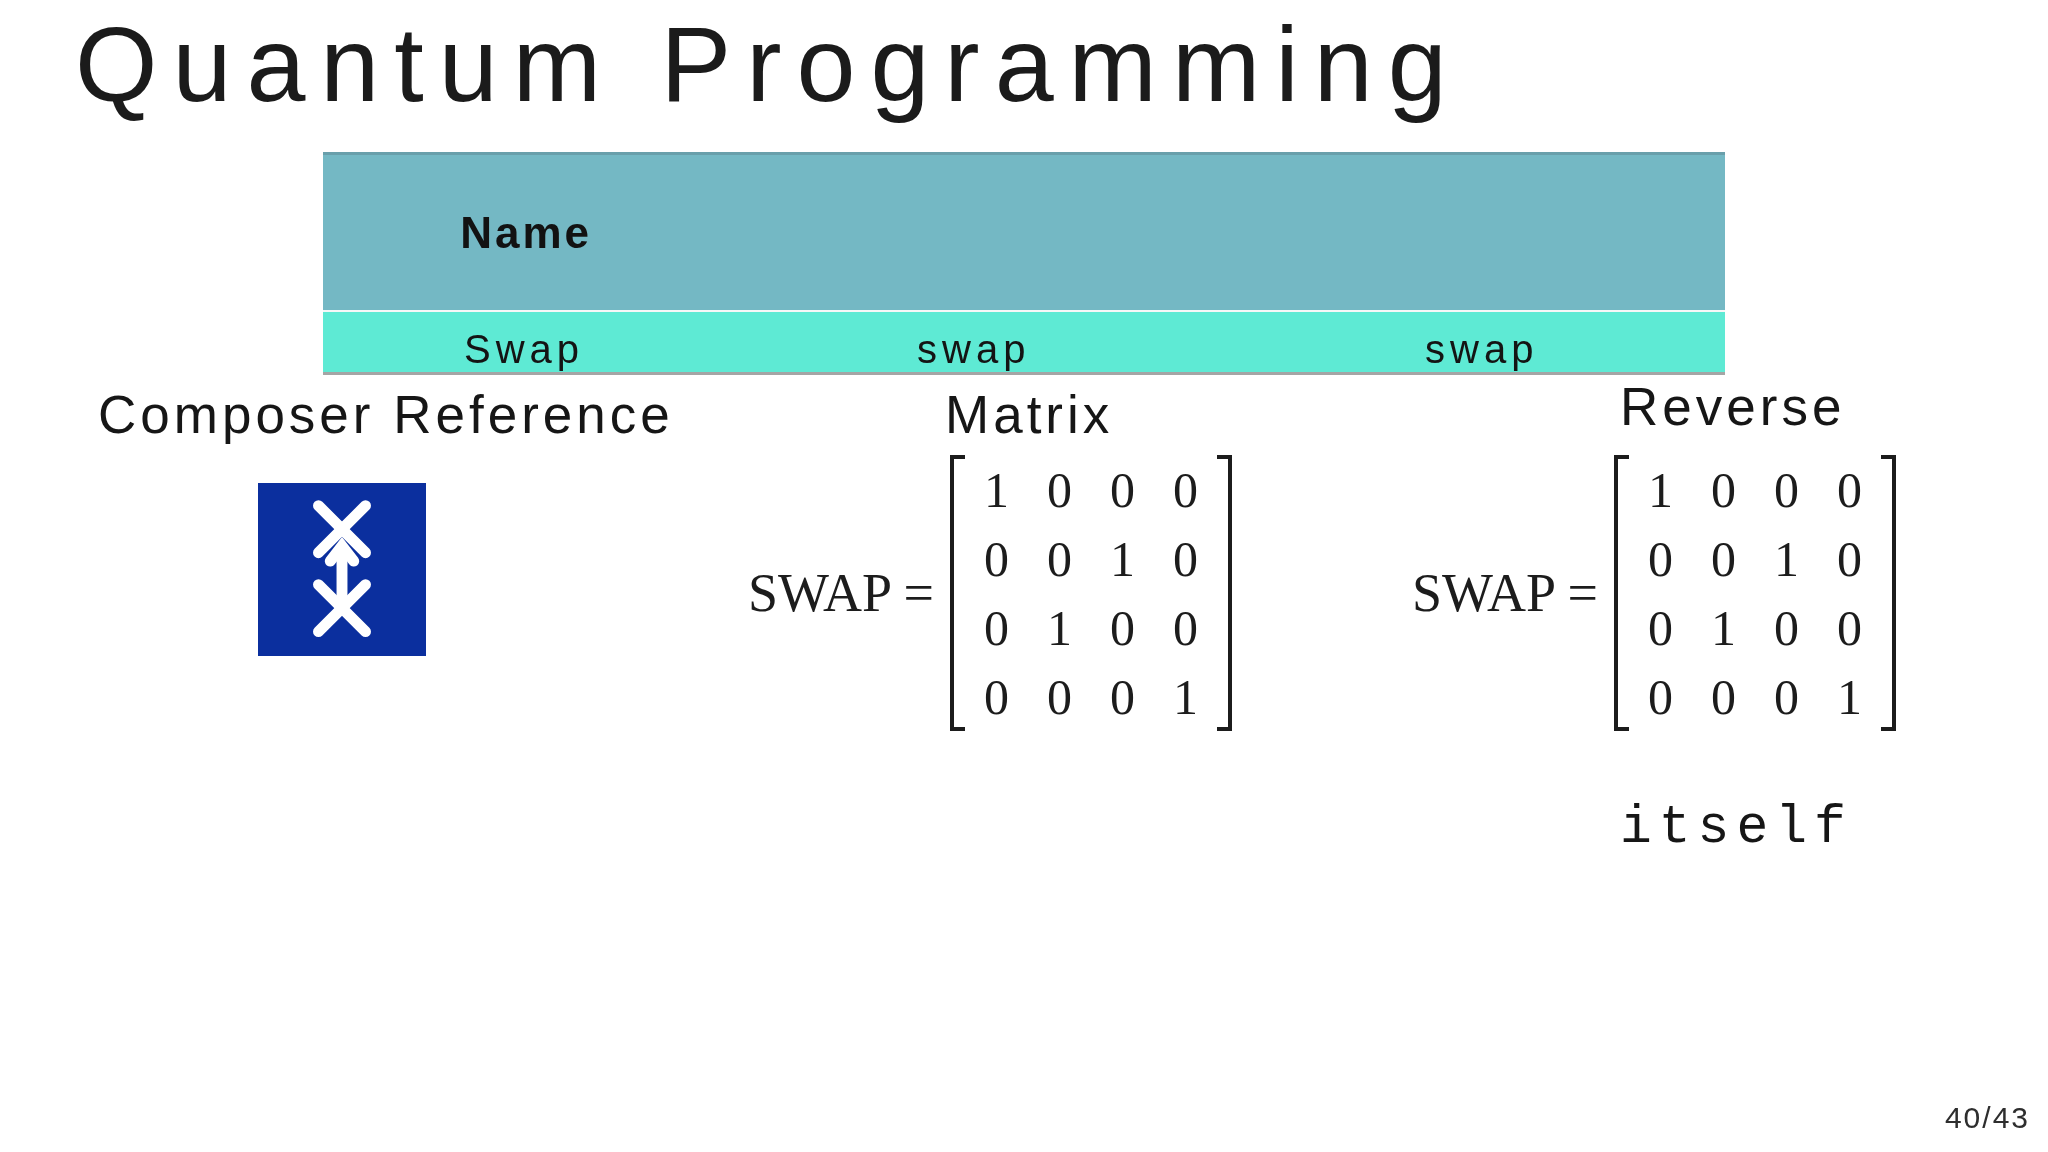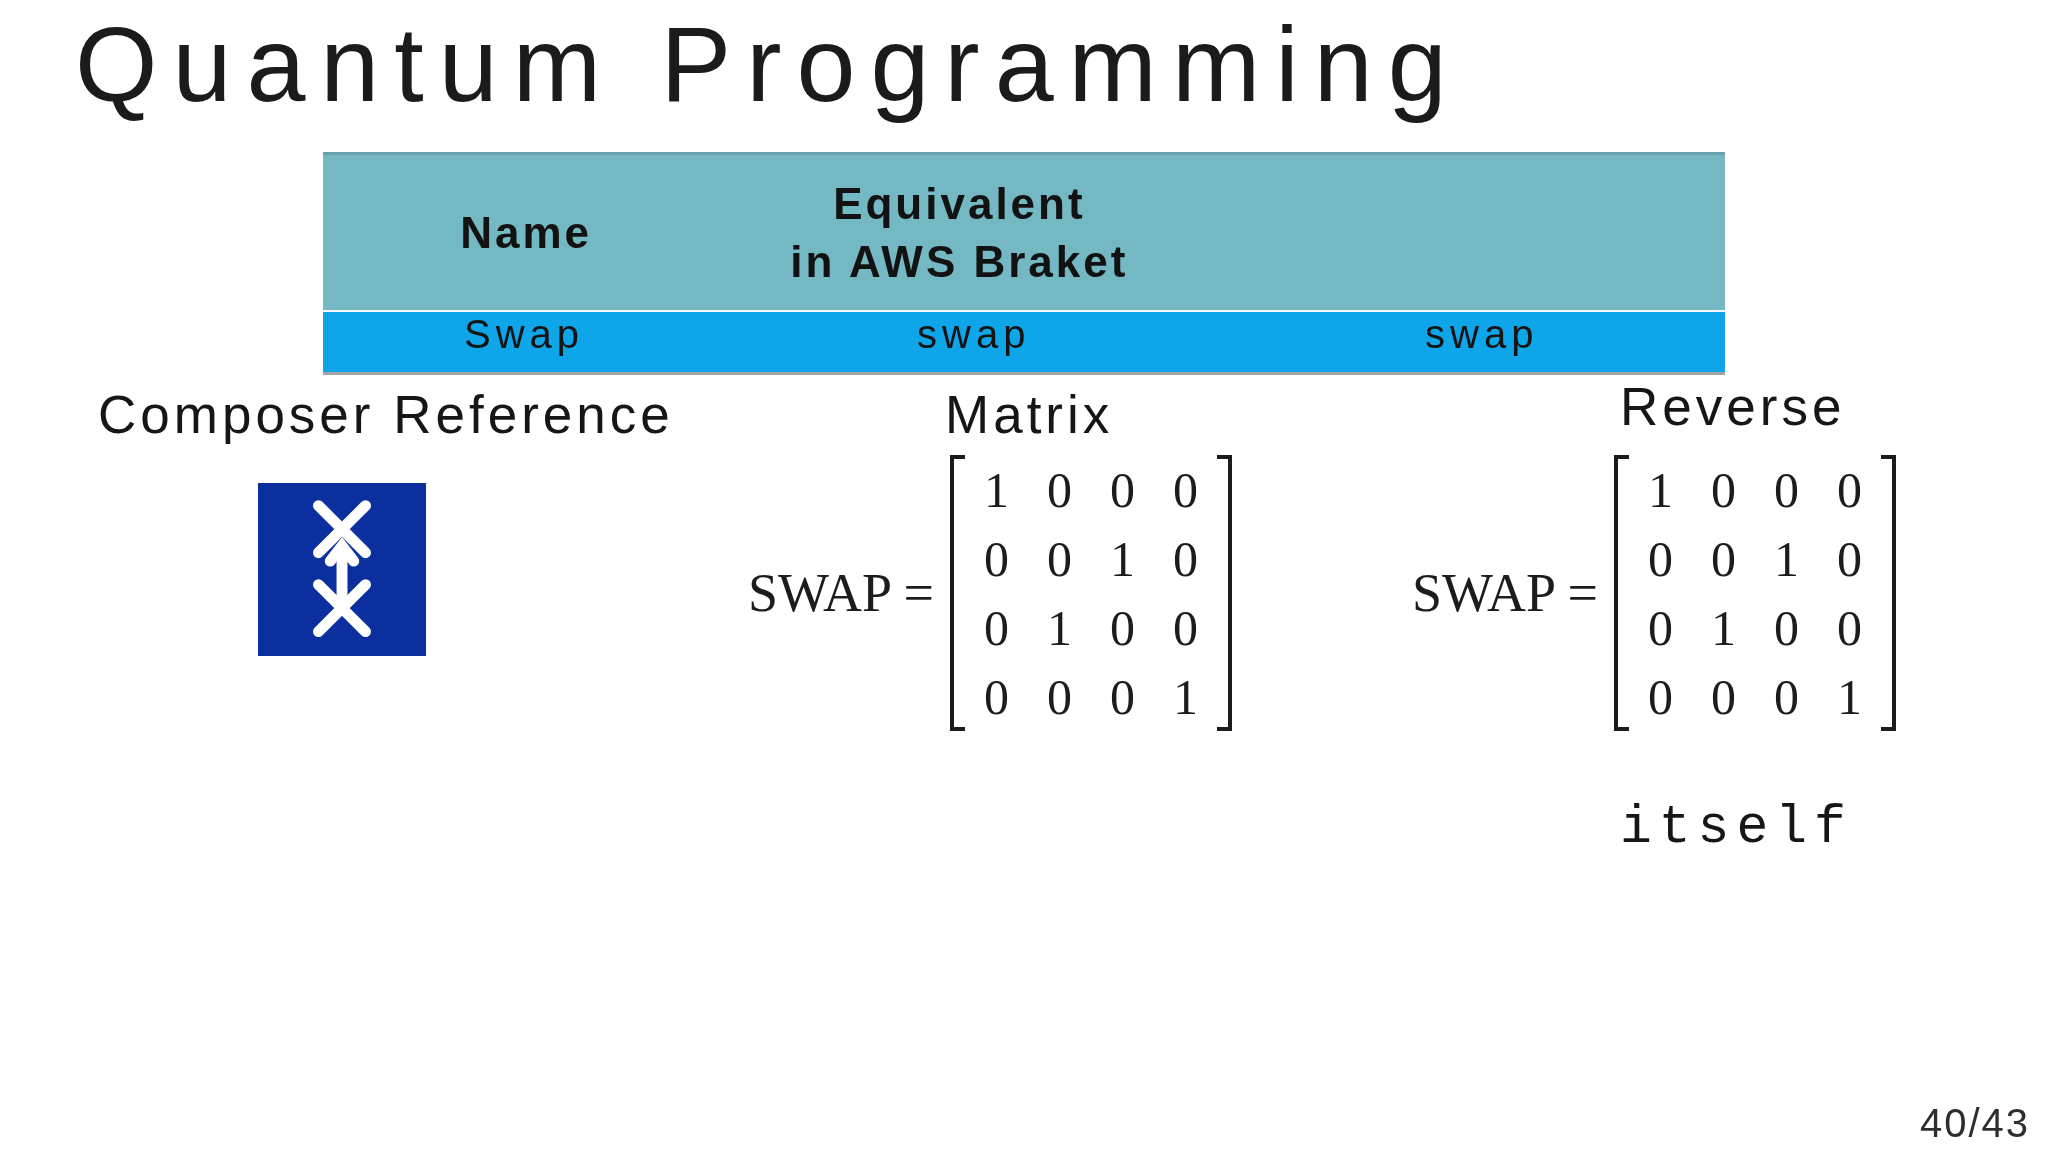--- a/index.html
+++ b/index.html
@@ -22,22 +22,22 @@
   .thead {
     display:flex; align-items:center;
     background:#74b8c4; height:155px;
     border-top:3px solid #699fab;
   }
   .th {
     font-weight:bold; font-size:44px; line-height:58px; letter-spacing:3px;
     text-align:center; white-space:pre-line; color:#121212;
   }
   .trow {
-    display:flex; align-items:flex-start;
-    background:#0ea5e9; height:60px;
+    display:flex; align-items:flex-end;
+    background:#5eead4; height:60px;
     border-top:2px solid #f7f7f7;
     border-bottom:3px solid #a5a5a5;
   }
   .td {
     font-size:40px; letter-spacing:5px; text-align:center; color:#141414;
   }
   .c1 { width:26.7%;padding-left:16px; } .c2 { width:38.2%; } .c3 { width:35.1%; }
 
   
   .label {
@@ -76,33 +76,31 @@
     border:4px solid #1c1c1c; border-left:none;
   }
   .mgrid {
     display:grid; grid-template-columns:repeat(4, 63px);
     grid-auto-rows:69px; align-items:center; justify-items:center;
     font-family:"Liberation Serif", serif; font-size:50px;
   }
 
   .page-number {
     position:absolute; right:18px; top:1101px;
-    font-size:40px; letter-spacing:2px; color:#2e2e2e;
+    font-size:30px; letter-spacing:2px; color:#2e2e2e;
   }
 </style>
 </head>
 <body>
 
 <div class="title">Quantum Programming</div>
 
 <div class="gate-table">
   <div class="thead">
     <div class="th c1">Name</div>
-    <div class="th c3">Equivalent
-in AWS Braket</div>
   </div>
   <div class="trow">
     <div class="td c1">Swap</div>
     <div class="td c2">swap</div>
     <div class="td c3">swap</div>
   </div>
 </div>
 
 <div class="label" id="lbl-composer">Composer Reference</div>
 <div class="label" id="lbl-matrix">Matrix</div>

